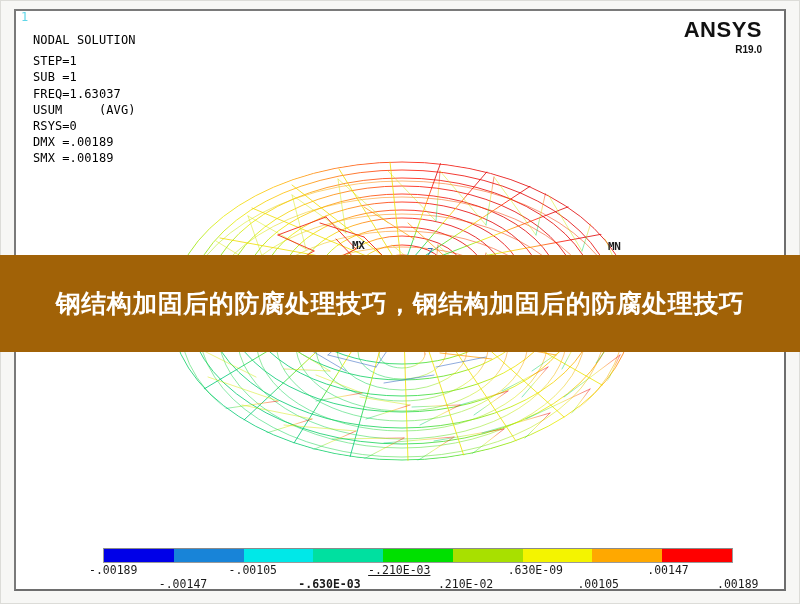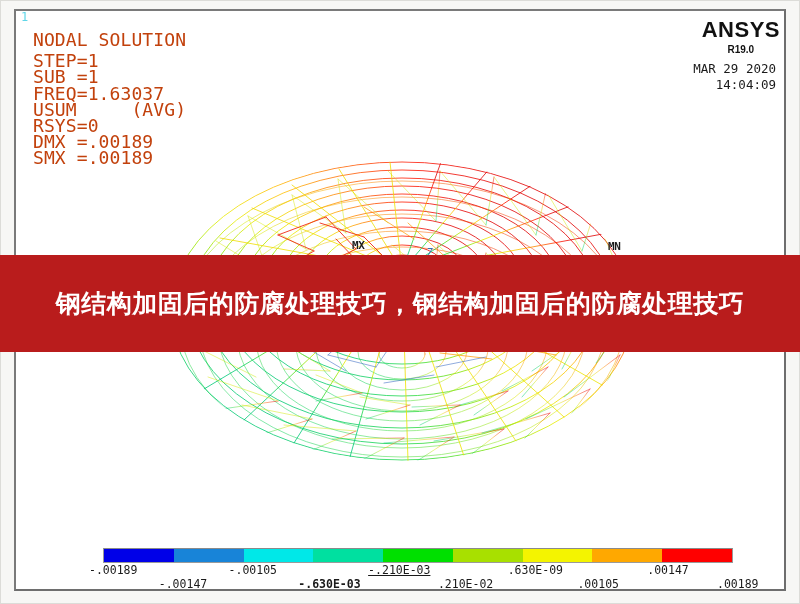--- a/index.html
+++ b/index.html
@@ -51,33 +51,33 @@
     color: #5fd6e8;
     line-height: 12px;
   }
 
   
   .hdr-left {
     position: absolute;
     left: 17px;
     top: 21px;
     font-family: "DejaVu Sans Mono", monospace;
-    font-size: 18px;
+    font-size: 12px;
     line-height: 16.2px;
-    color: #c2410c;
+    color: #000000;
     white-space: pre;
     letter-spacing: 0.1px;
   }
   .hdr-left .gap { display:block; height: 5px; }
 
   .brand-block {
     position: absolute;
-    right: 4px;
+    right: 22px;
     top: 8px;
-    text-align: center;
+    text-align: right;
     margin-left: 7px;
   }
   .brand-name {
     font-family: "Liberation Sans", sans-serif;
     font-size: 22px;
     font-weight: bold;
     letter-spacing: 0.5px;
     color: #111111;
     line-height: 22px;
   }
@@ -170,21 +170,21 @@
   .lrow-a { top: 0px; }
   .lrow-b { top: 14px; }
 
   
   .caption-banner {
     position: absolute;
     left: 0;
     top: 255px;
     width: 800px;
     height: 97px;
-    background: #b91c1c;
+    background: #a16207;
     display: flex;
     align-items: center;
     justify-content: center;
     z-index: 40;
   }
   .caption-text {
     font-family: "DejaVu Sans", sans-serif;
     font-size: 25px;
     font-weight: bold;
     color: #ffffff;
@@ -429,22 +429,20 @@
 <span>USUM     (AVG)</span>
 <span>RSYS=0</span>
 <span>DMX =.00189</span>
 <span>SMX =.00189</span></div>
 
     <div class="brand-block">
       <div class="brand-name">ANSYS</div>
       <div class="brand-rev">R19.0</div>
     </div>
 
-    <div class="stamp-block"><span>MAR 29 2020</span>
-<span>14:04:09</span></div>
 
     <div class="legend">
       <div class="legend-bar" id="legend-bar">
           <div class="swatch" style="background: rgb(0, 0, 232);"></div>
           <div class="swatch" style="background: rgb(24, 132, 216);"></div>
           <div class="swatch" style="background: rgb(0, 232, 232);"></div>
           <div class="swatch" style="background: rgb(0, 224, 160);"></div>
           <div class="swatch" style="background: rgb(0, 224, 0);"></div>
           <div class="swatch" style="background: rgb(168, 224, 0);"></div>
           <div class="swatch" style="background: rgb(244, 244, 0);"></div>

